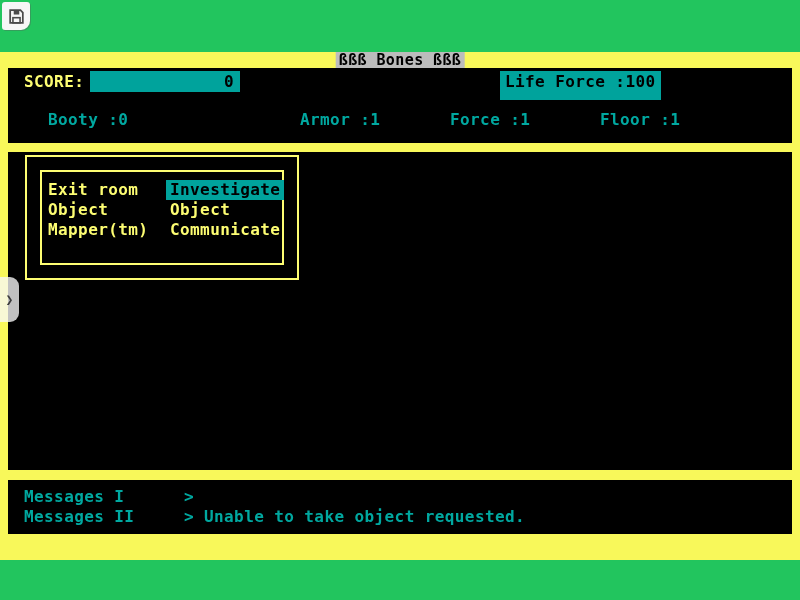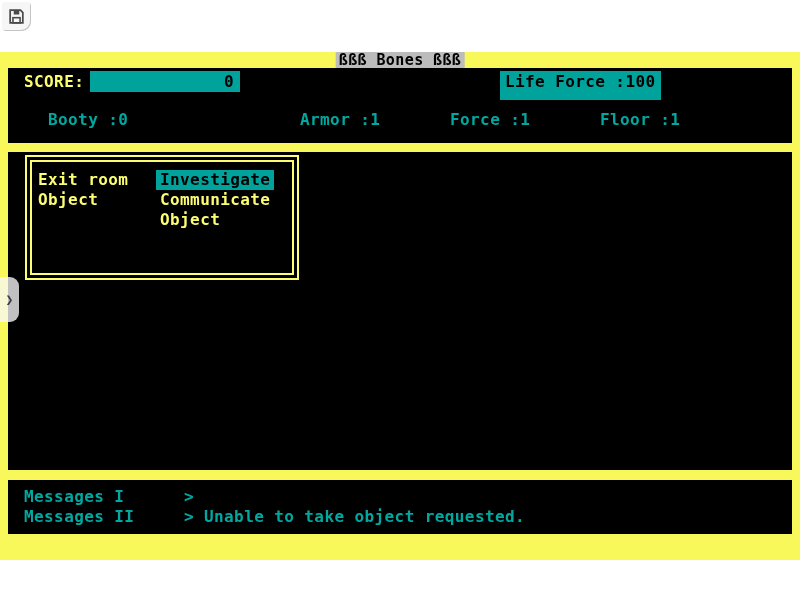--- a/index.html
+++ b/index.html
@@ -1,17 +1,17 @@
 <!DOCTYPE html>
 <html><head>
 <meta charset="utf-8">
 <style>
   html,body{margin:0;padding:0;background:#000;}
   .screen{
-    position:relative;width:800px;height:600px;background:#ffffff;overflow:hidden;
+    position:relative;width:800px;height:600px;background:#22c55e;overflow:hidden;
     font-family:"DejaVu Sans Mono","Liberation Mono",monospace;
     font-weight:700;font-size:16px;letter-spacing:.4px;
   }
   
   .save-btn{
     position:absolute;left:2px;top:2px;width:28px;height:28px;
     background:#f6f6f6;border:none;border-radius:3px 3px 9px 3px;
     display:flex;align-items:center;justify-content:center;cursor:pointer;
     box-shadow:1px 1px 0 rgba(90,90,90,.35);padding:0;
   }
@@ -32,21 +32,21 @@
   }
   .life-force{
     position:absolute;left:492px;top:3px;height:29px;line-height:21px;
     background:#00a39c;color:#000;padding:0 5px;white-space:nowrap;
   }
   .stat{position:absolute;top:42px;color:#00a8a0;white-space:nowrap;}
   .stat.s0{left:40px;}.stat.s1{left:292px;}.stat.s2{left:442px;}.stat.s3{left:592px;}
   .main-panel{top:100px;height:318px;}
   .menu-box{
     position:absolute;left:17px;top:3px;width:274px;height:125px;
-    border:2px solid #fdfd72;box-sizing:border-box;padding:3px;
+    border:2px solid #fdfd72;box-sizing:border-box;padding:13px;
   }
   .menu-inner{border:2px solid #fdfd72;width:100%;height:100%;box-sizing:border-box;position:relative;}
   .menu-col{list-style:none;margin:0;padding:0;position:absolute;top:8px;color:#fdfd72;}
   .menu-col li{height:20px;line-height:20px;white-space:nowrap;cursor:pointer;}
   .col1{left:6px;}
   .col2{left:128px;}
   .menu-col li.selected{background:#00a39c;color:#000;padding:0 4px;margin-left:-4px;text-align:right;}
   .messages-panel{top:428px;height:54px;color:#00a8a0;}
   .msg-row{position:absolute;left:0;width:100%;height:20px;line-height:20px;}
   .msg-row.r0{top:7px;}.msg-row.r1{top:27px;}
@@ -93,25 +93,26 @@
       <span class="stat s2">Force :1</span>
       <span class="stat s3">Floor :1</span>
     </div>
 
     <div class="panel main-panel">
       <div class="menu-box">
         <div class="menu-inner">
           <ul class="menu-col col1">
             <li>Exit room</li>
             <li>Object</li>
+            <li>Mapper(tm)</li>
           </ul>
           <ul class="menu-col col2">
             <li class="selected">Investigate</li>
+            <li>Object</li>
             <li>Communicate</li>
-            <li>Object</li>
           </ul>
         </div>
       </div>
     </div>
 
     <div class="panel messages-panel">
       <div class="msg-row r0">
         <span class="msg-label">Messages I</span>
         <span class="msg-prompt">&gt;</span>
         <span class="msg-text"></span>

